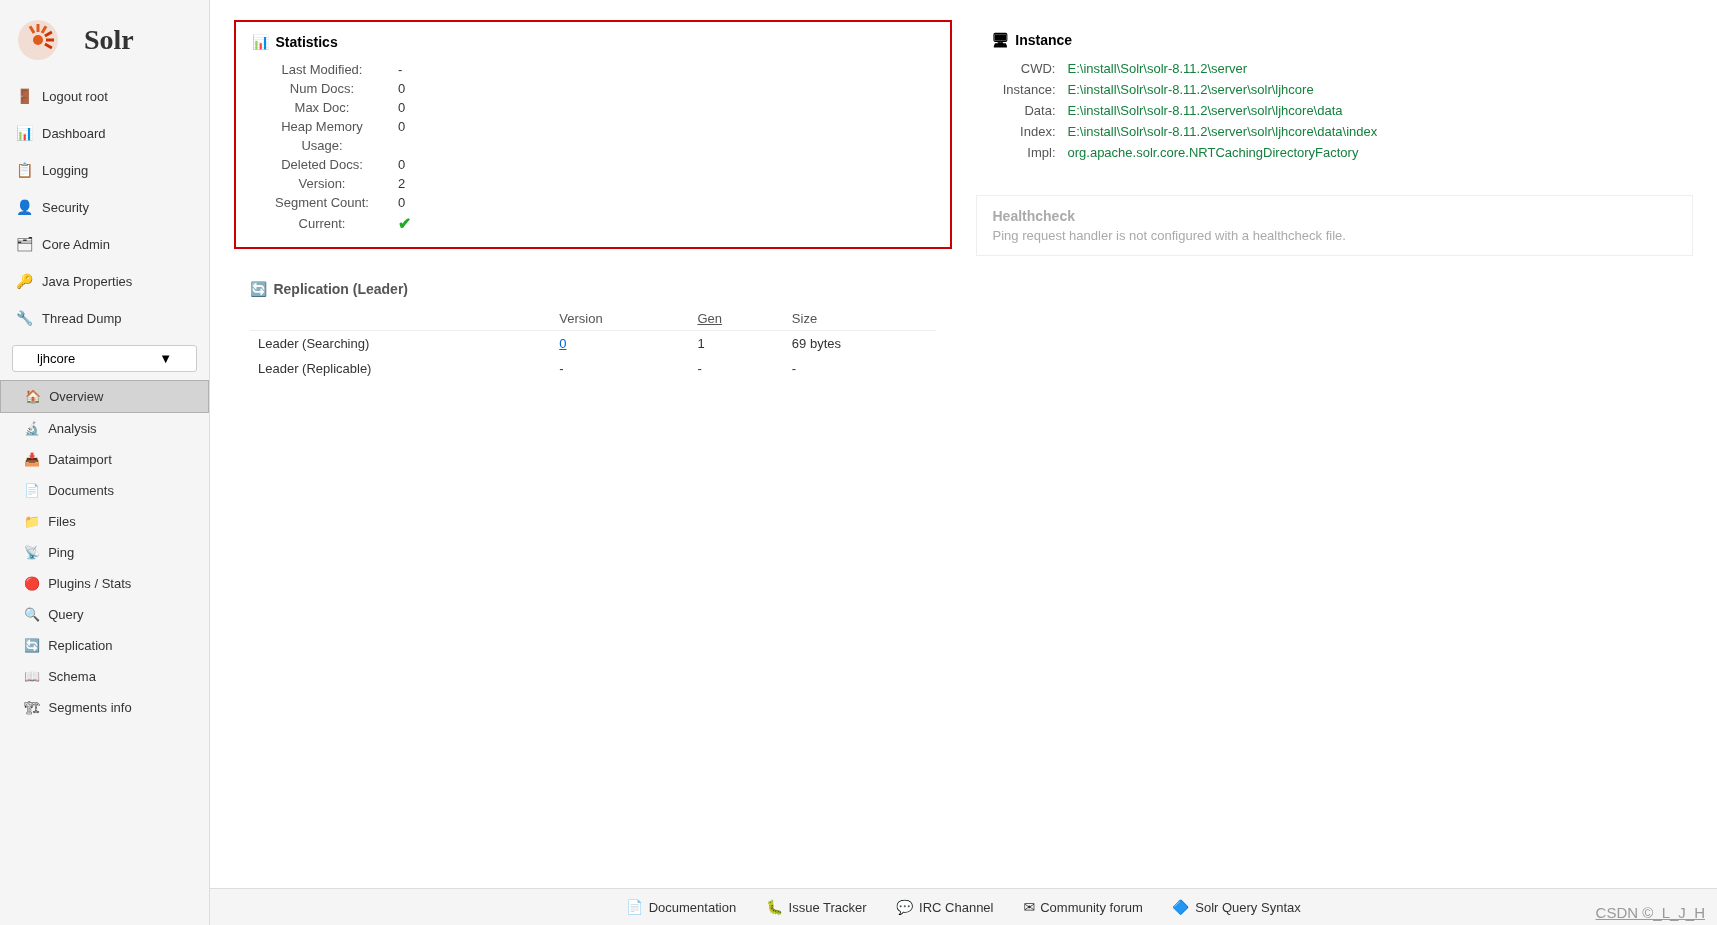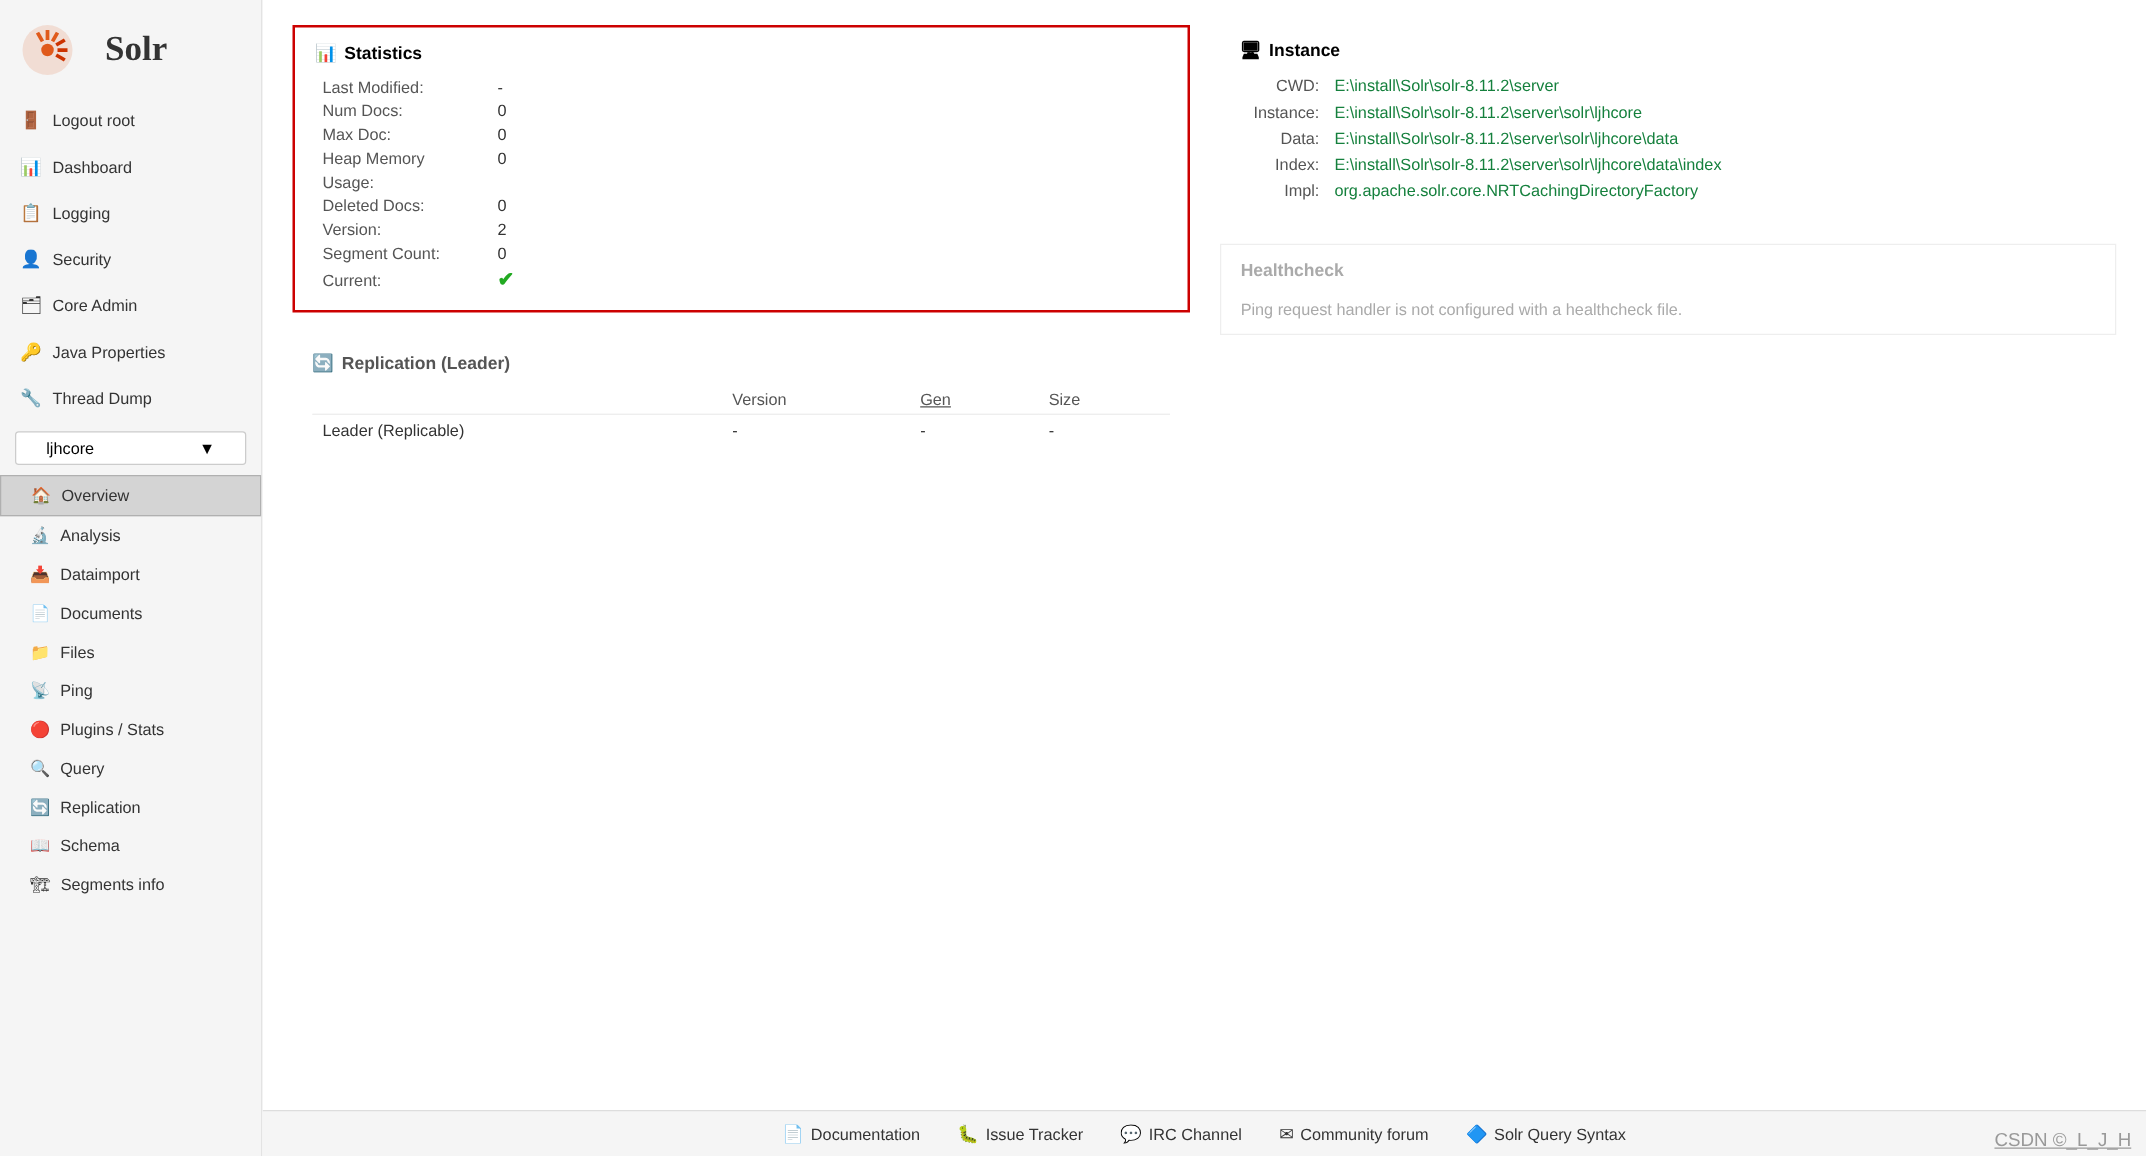--- a/index.html
+++ b/index.html
@@ -132,21 +132,21 @@
     }
     .stats-table {
       width: 100%;
       border-collapse: collapse;
     }
     .stats-table tr td {
       padding: 2px 6px;
       font-size: 13px;
     }
     .stats-table tr td:first-child {
-      text-align: left;
+      text-align: center;
       color: #555;
       width: 140px;
       font-weight: normal;
     }
     .stats-table tr td:last-child {
       text-align: left;
       color: #333;
     }
     
     .replication-box {
@@ -212,21 +212,21 @@
     }
     
     .healthcheck-box {
       padding: 12px 16px;
       background: #fff;
       border: 1px solid #eee;
     }
     .healthcheck-title {
       font-weight: bold;
       font-size: 14px;
-      margin-bottom: 16px;
+      margin-bottom: 4px;
       color: #aaa;
     }
     .healthcheck-msg {
       color: #aaa;
       font-size: 13px;
     }
     
     #footer {
       background: #f5f5f5;
       border-top: 1px solid #ddd;
@@ -418,20 +418,28 @@
         <table class="replication-table">
           <thead>
             <tr>
               <th></th>
               <th>Version</th>
               <th class="gen-col">Gen</th>
               <th>Size</th>
             </tr>
           </thead>
           <tbody>
+            <tr>
+              <td>Leader (Searching)</td>
+              <td>
+                <span class="link-0">0</span>
+              </td>
+              <td>1</td>
+              <td>69 bytes</td>
+            </tr>
             <tr>
               <td>Leader (Replicable)</td>
               <td>-</td>
               <td>-</td>
               <td>-</td>
             </tr>
           </tbody>
         </table>
       </div>
     </div>

